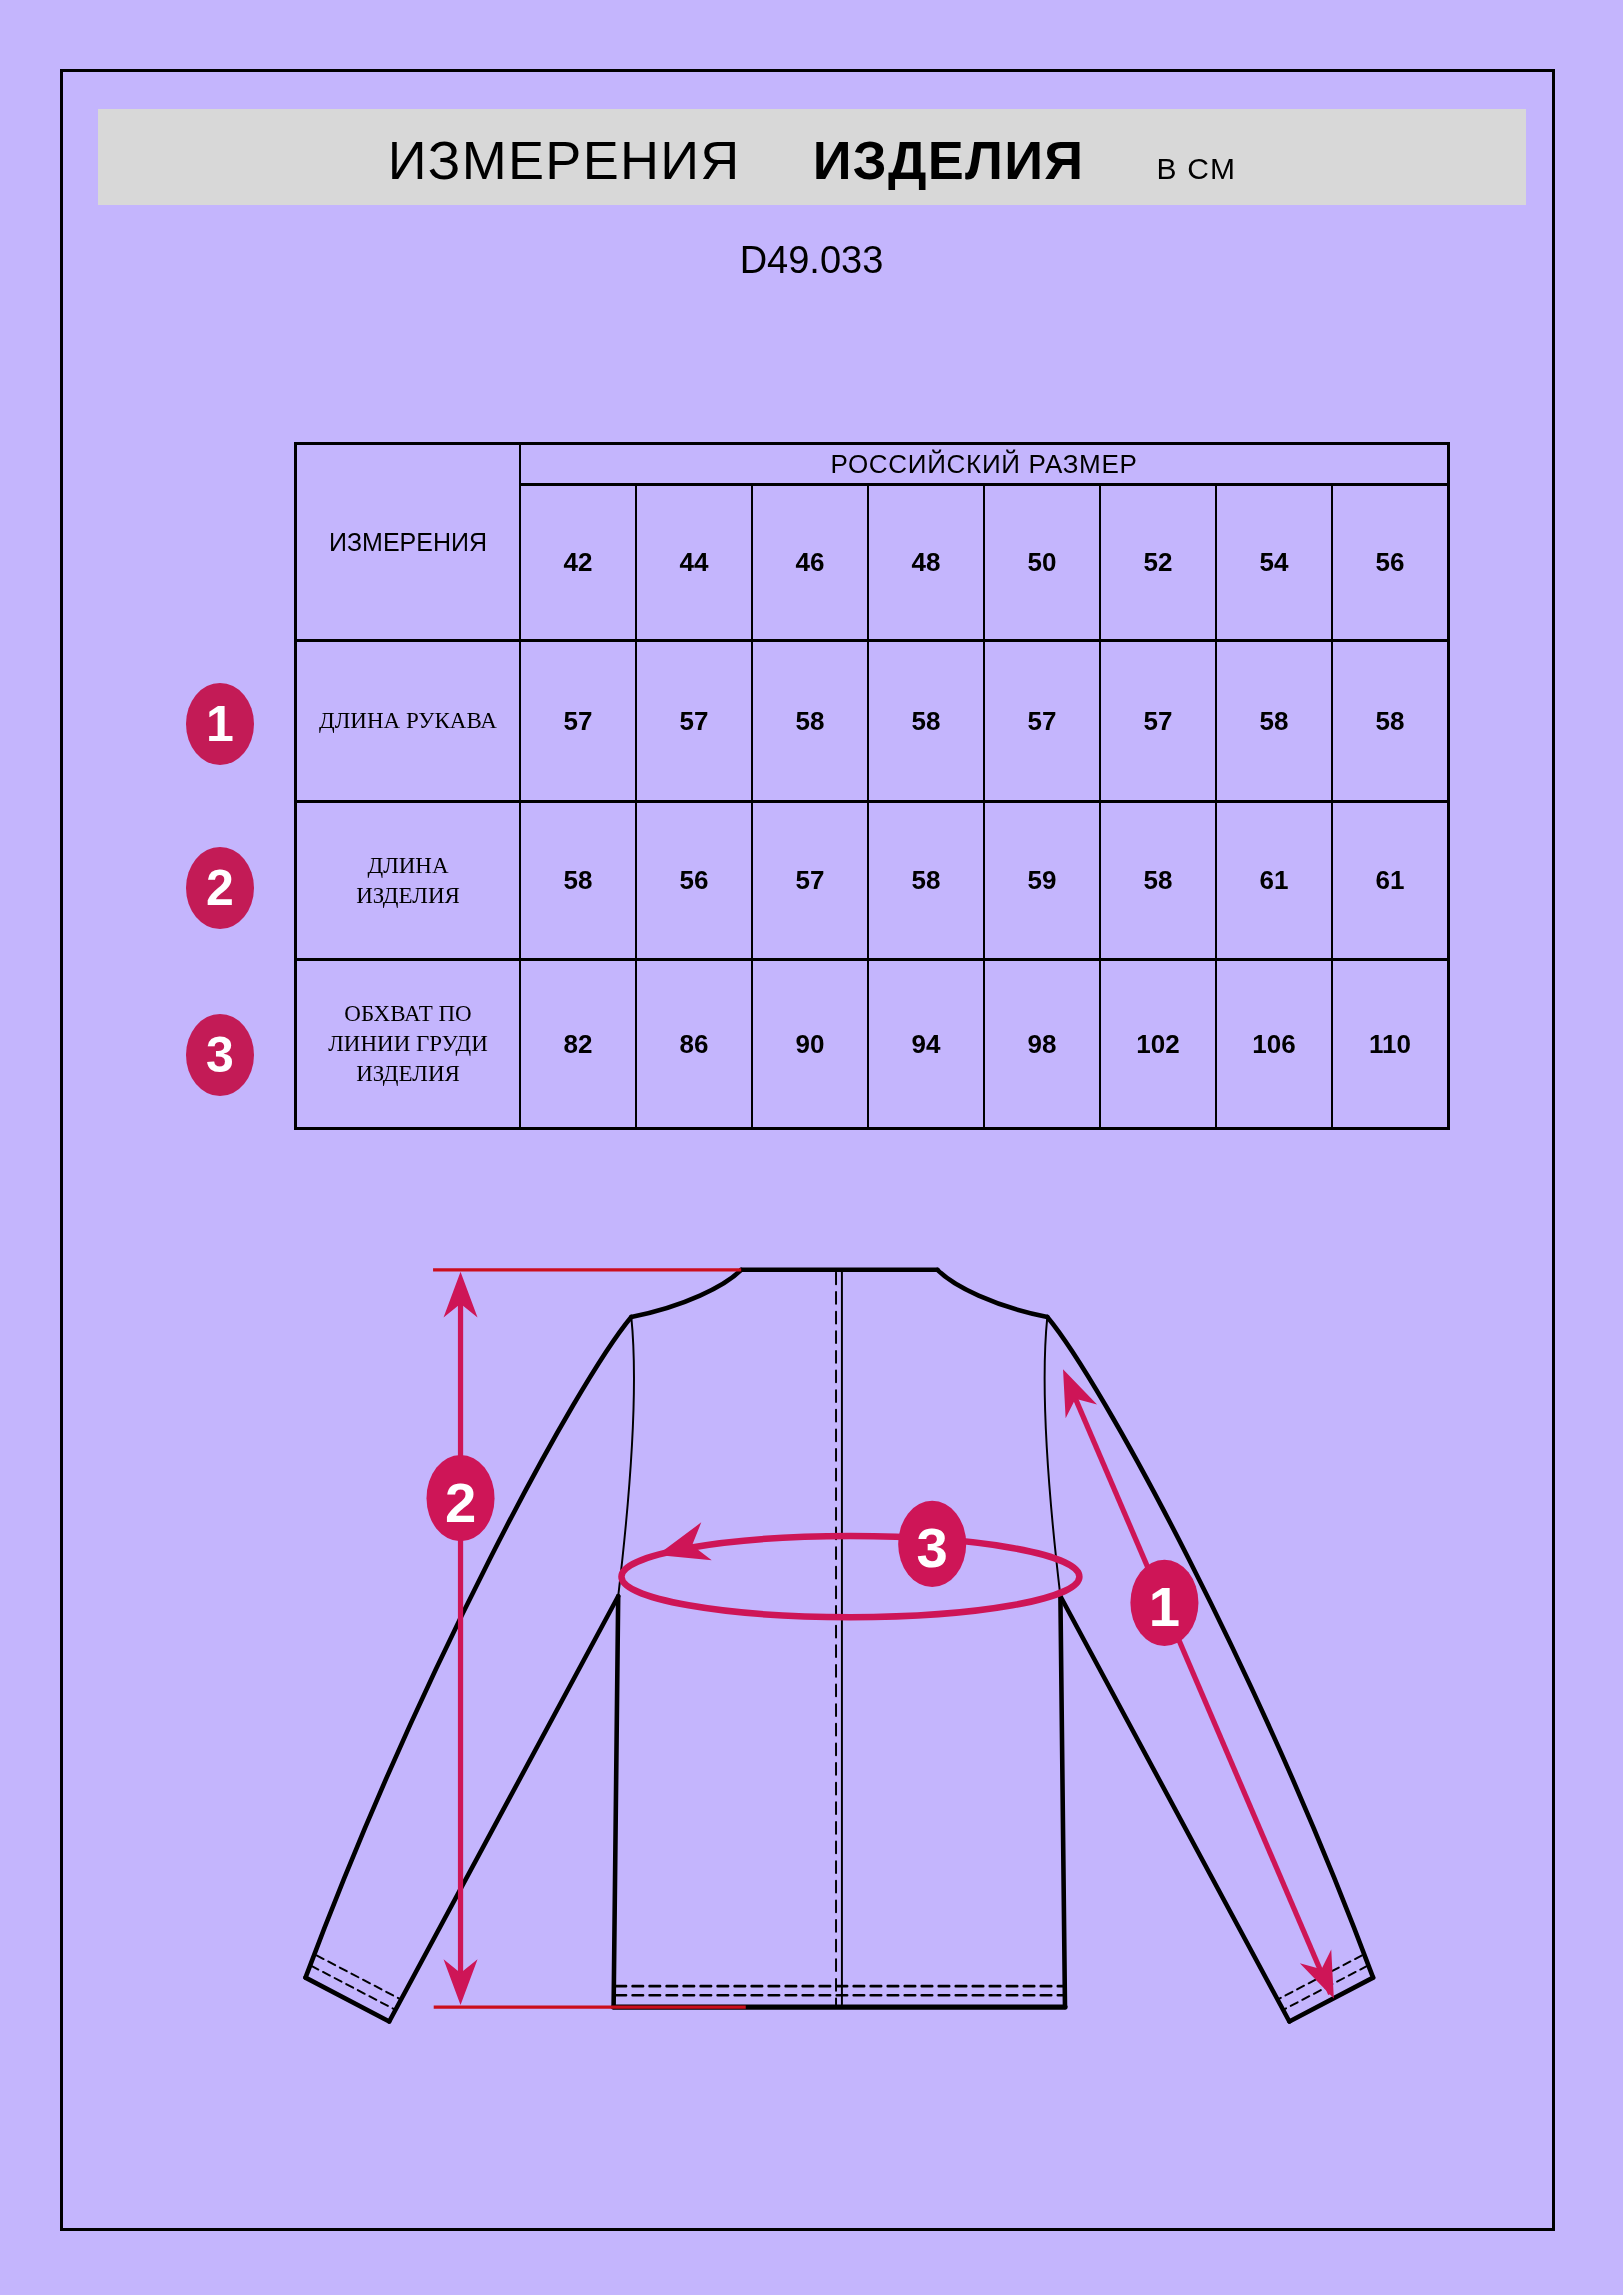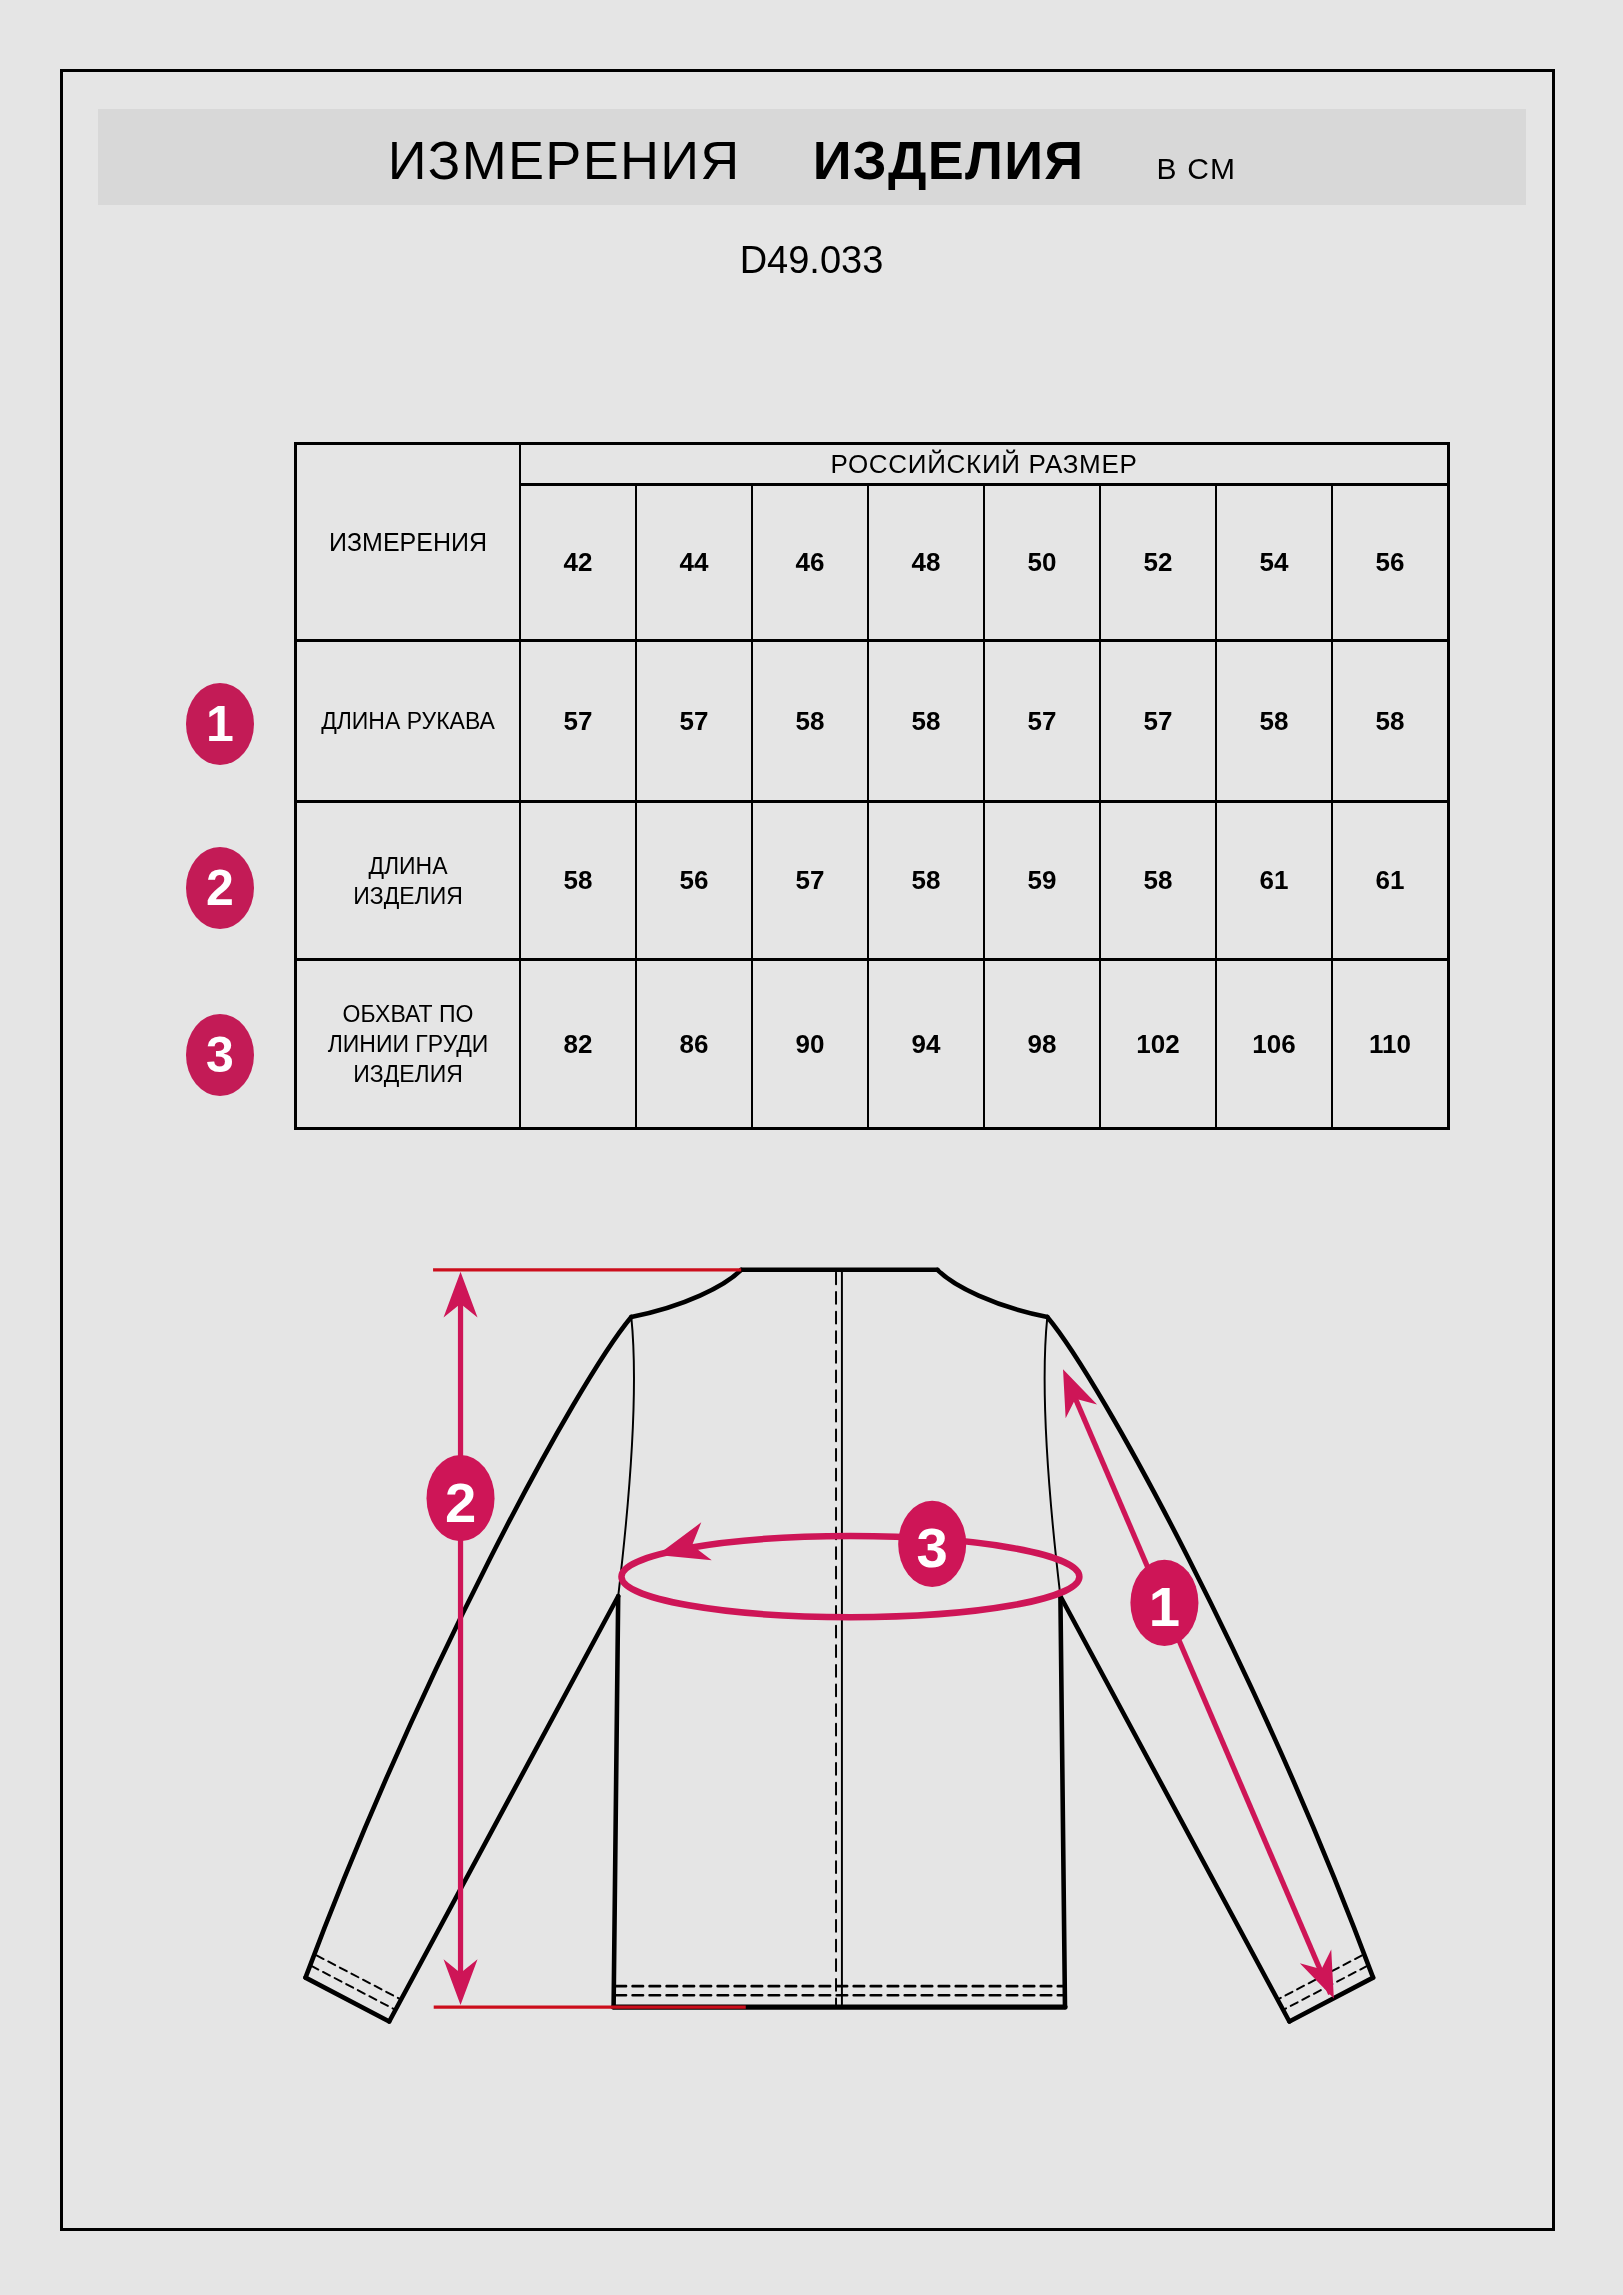--- a/index.html
+++ b/index.html
@@ -1,17 +1,17 @@
 <!DOCTYPE html>
 <html style="font-size:10.5px"><head>
 <meta charset="utf-8">
 <style>
   html,body{margin:0;padding:0;background:#ffffff;}
   .page{
-    position:relative;width:1623px;height:2295px;background:#e5e5e5;
+    position:relative;width:1623px;height:2295px;background:#c4b5fd;
     font-family:"Liberation Sans","DejaVu Sans",sans-serif;color:#000;
     overflow:hidden;
   }
   .border-frame{
     position:absolute;left:60px;top:69px;width:1495px;height:2162px;
     border:3.9px solid #000;box-sizing:border-box;
   }
   .title-band{
     position:absolute;left:98px;top:109px;width:1428px;height:96px;
     background:#D8D8D8;display:flex;align-items:baseline;justify-content:center;
@@ -37,21 +37,21 @@
     border-top:3.9px solid #000;border-bottom:3.9px solid #000;
     text-align:center;vertical-align:middle;padding:0;
   }
   td.corner-cell{width:222px;font-size:25px;}
   td.group-cell{height:38px;font-size:26px;letter-spacing:0.7px;margin-left:46px;}
   tr.size-header-row td{height:153px;}
   td.size-cell{width:114px;font-size:26px;font-weight:700;}
   tr.measure-row-1 td{height:158px;}
   tr.measure-row-2 td{height:155px;}
   tr.measure-row-3 td{height:166px;}
-  td.label-cell{font-size:23px;white-space:pre-line;line-height:30px;}
+  td.label-cell{font-size:23px;white-space:pre-line;line-height:30px;font-family:Liberation Serif, serif;}
   td.value-cell{font-size:26px;font-weight:700;}
   .badge{
     position:absolute;width:68px;height:82px;border-radius:50%;
     background:#C31B56;color:#fff;display:flex;align-items:center;justify-content:center;
     font-size:50px;font-weight:700;
   }
   .badge-1{left:186px;top:683px;}
   .badge-2{left:186px;top:847px;}
   .badge-3{left:186px;top:1014px;}
   svg.diagram{position:absolute;left:0;top:0;width:1623px;height:2295px;}

